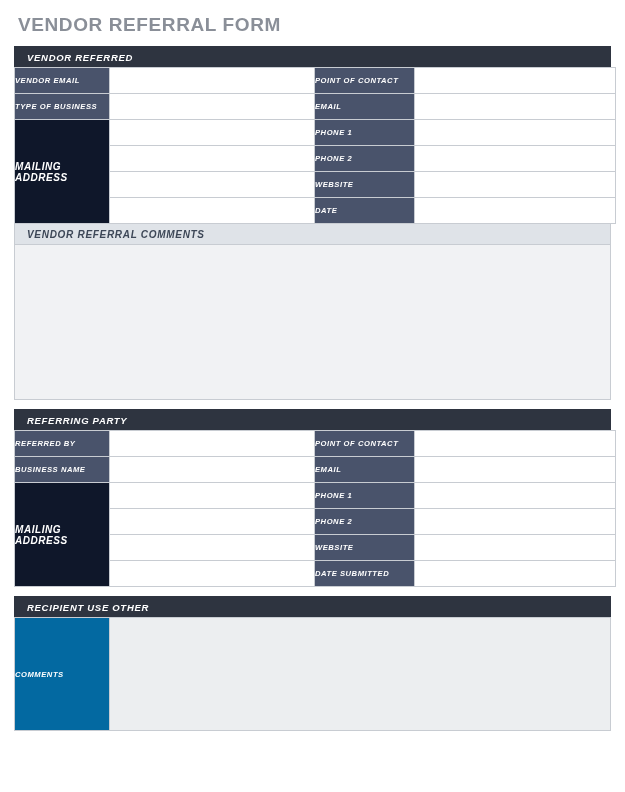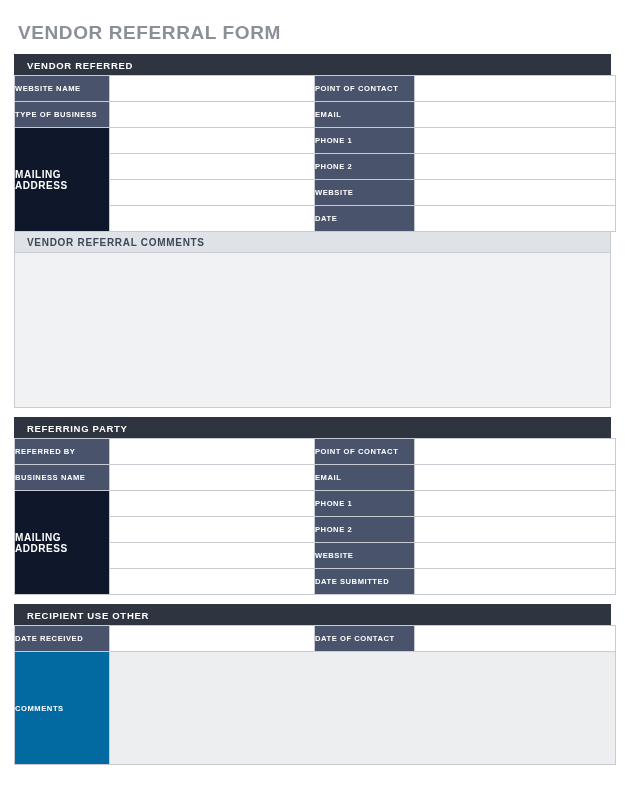--- a/index.html
+++ b/index.html
@@ -13,32 +13,32 @@
     font-family: "Liberation Sans", sans-serif;
     color: #3d4757;
     overflow: hidden;
   }
   .page {
     position: relative;
     width: 625px;
     height: 716px;
     box-sizing: border-box;
     padding: 12px 14px 0 14px;
-    margin-top: 8px;
   }
   .form-title {
     font-size: 19px;
     font-weight: bold;
     letter-spacing: 0.6px;
     color: #8a8f98;
     margin: 2px 0 10px 4px;
   }
   .section {
     width: 597px;
     margin-bottom: 9px;
+    font-style: italic;
   }
   .section-header {
     background: #2e3440;
     color: #ffffff;
     font-size: 9.5px;
     font-weight: bold;
     letter-spacing: 0.7px;
     padding: 6px 0 6px 12px;
     border: 1px solid #2e3440;
     box-sizing: border-box;
@@ -126,21 +126,21 @@
 <div class="page">
 
   <div class="form-title">VENDOR REFERRAL FORM</div>
 
   <div class="section">
     <div class="section-header">VENDOR REFERRED</div>
 
     <table class="grid">
       <tbody>
           <tr>
-        <td class="lbl w-lbl">WEBSITE NAME</td>
+        <td class="lbl w-lbl">VENDOR EMAIL</td>
         <td class="val w-val"></td>
         <td class="lbl w-lbl2">POINT OF CONTACT</td>
         <td class="val w-val2"></td>
       </tr>
       <tr>
         <td class="lbl w-lbl">TYPE OF BUSINESS</td>
         <td class="val w-val"></td>
         <td class="lbl w-lbl2">EMAIL</td>
         <td class="val w-val2"></td>
       </tr>
@@ -212,26 +212,20 @@
       </tr>
     </tbody>
       </table>
   </div>
 
   <div class="section">
     <div class="section-header">RECIPIENT USE OTHER</div>
 
     <table class="grid">
       <tbody>
-          <tr>
-        <td class="lbl w-lbl">DATE RECEIVED</td>
-        <td class="val w-val"></td>
-        <td class="lbl w-lbl2">DATE OF CONTACT</td>
-        <td class="val w-val2"></td>
-      </tr>
       <tr>
         <td class="cmt-lbl">COMMENTS</td>
         <td class="cmt-box" colspan="3" style="height:112px;"></td>
       </tr>
     </tbody>
       </table>
   </div>
 
 </div>
 

